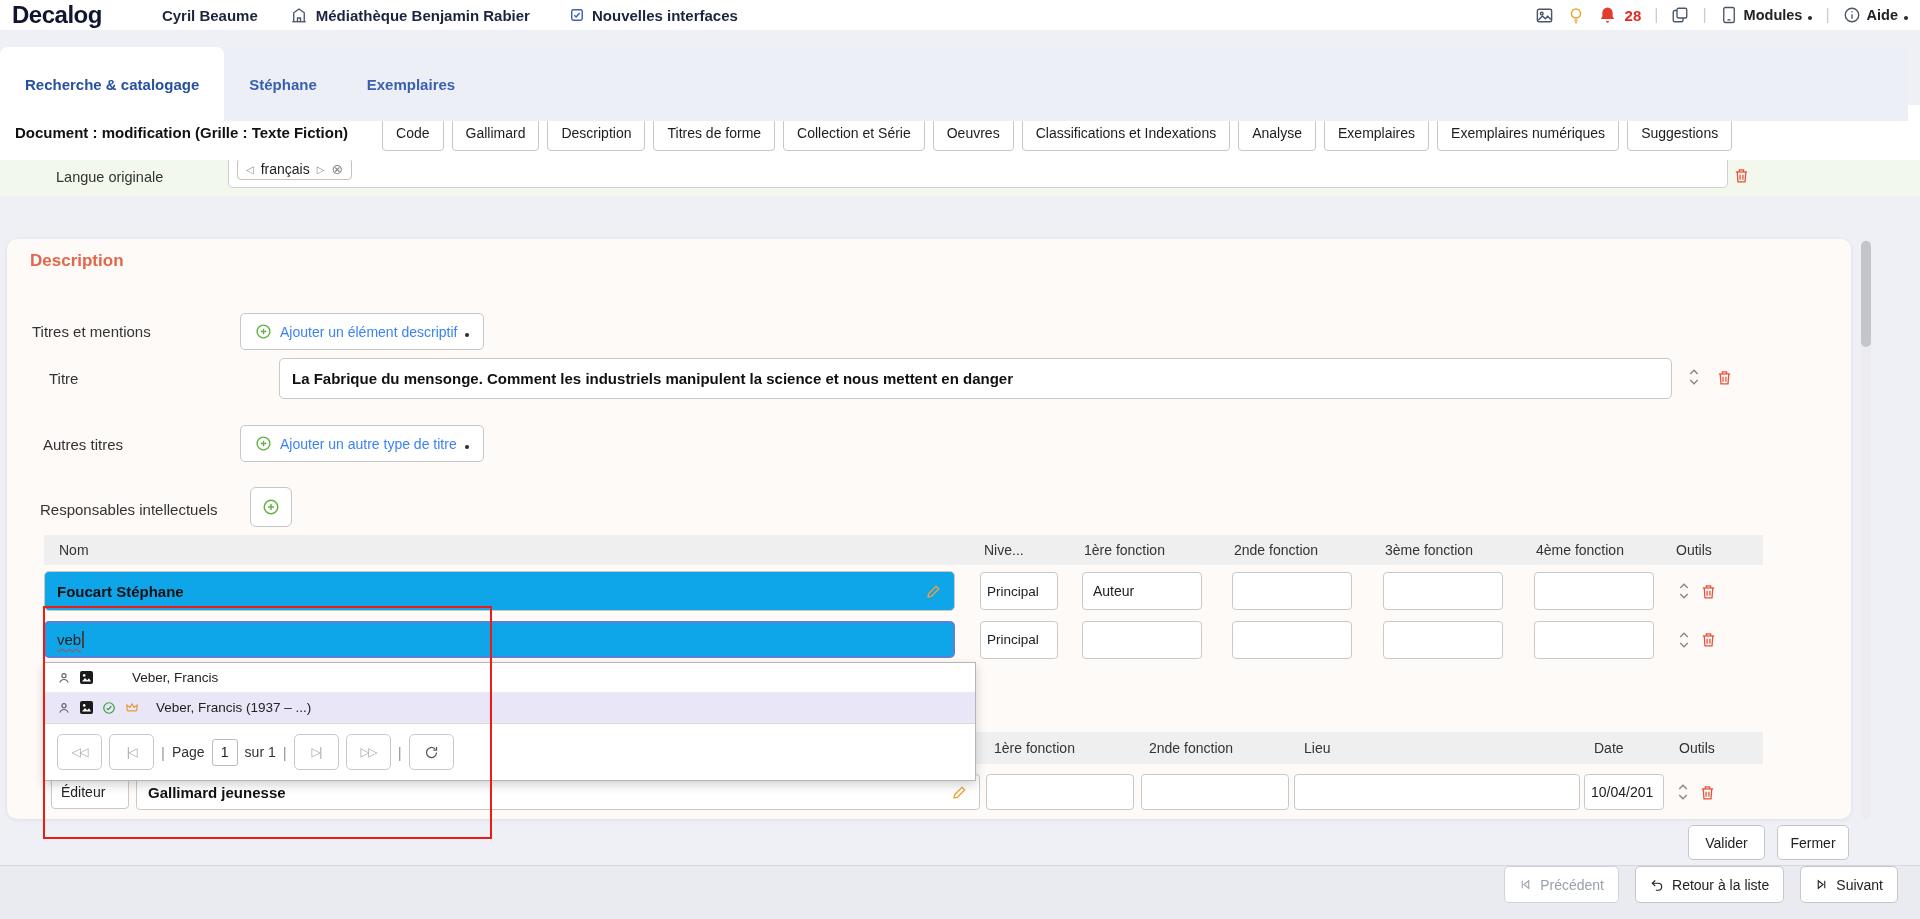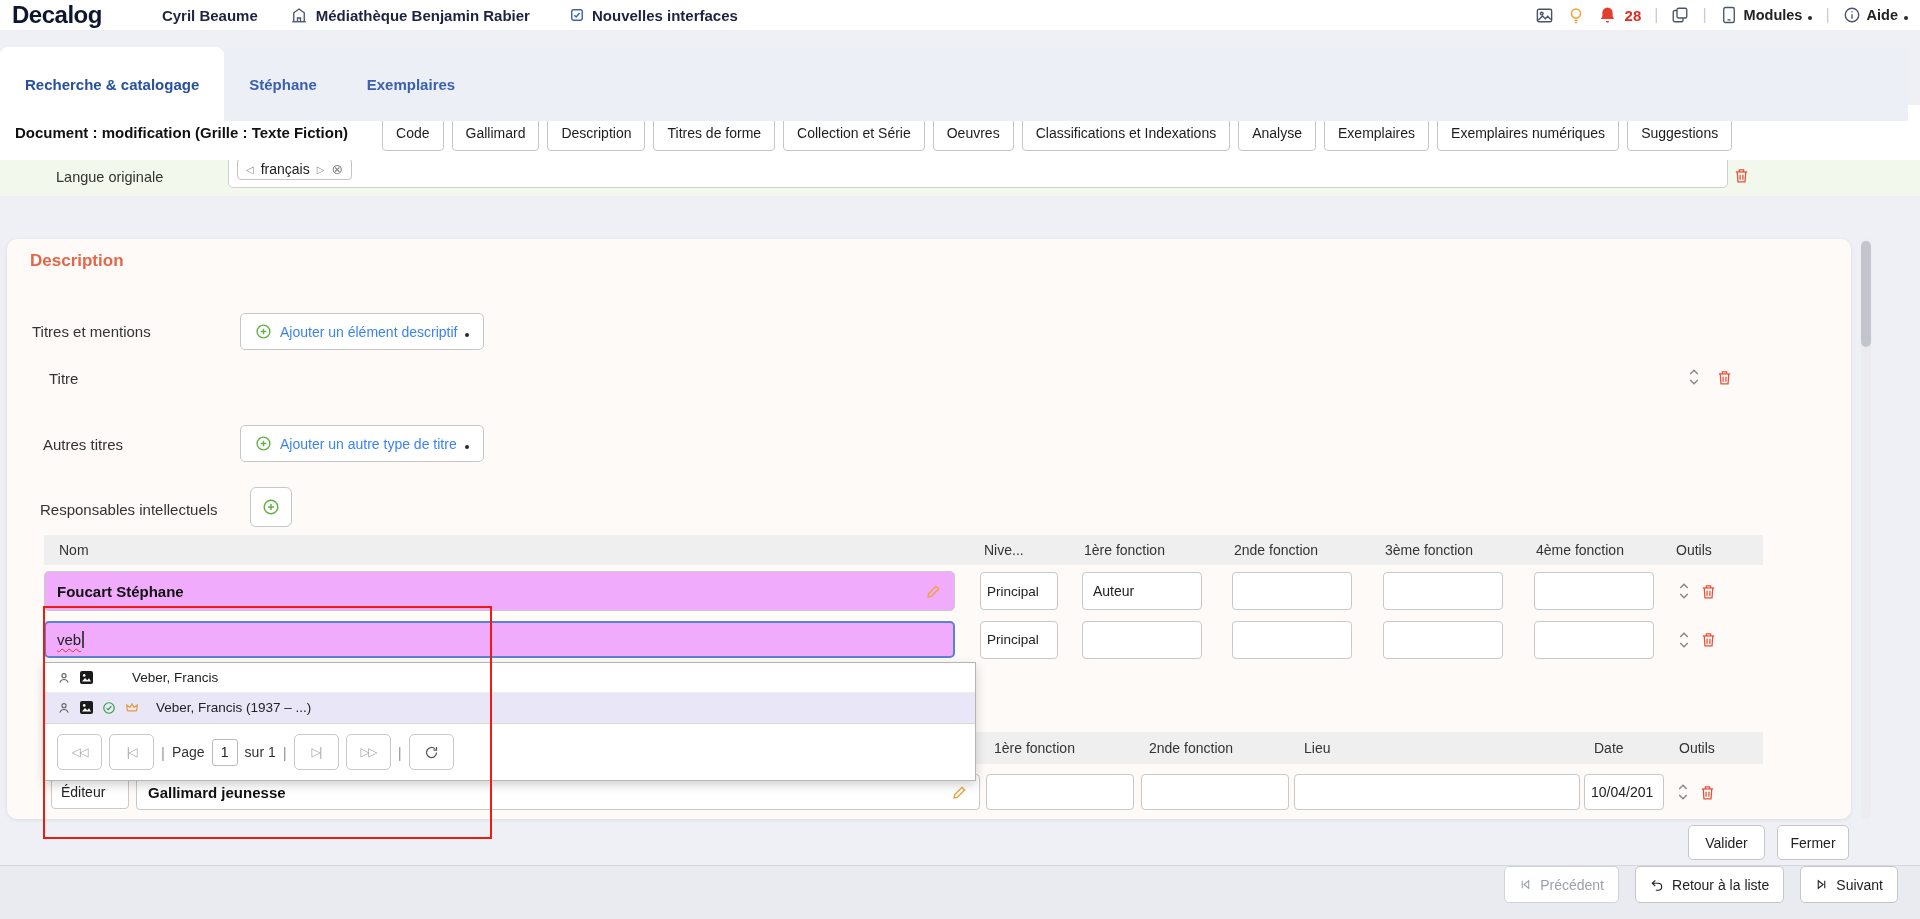--- a/index.html
+++ b/index.html
@@ -49,21 +49,21 @@
   .icon-abs { position:absolute; cursor:pointer; }
 
   
   .t1 { position:absolute; left:37px; top:296px; width:1719px; }
   .t1-header, .t1-row { display:grid; grid-template-columns:932px 100px 150px 151px 151px 140px 95px; align-items:center; }
   .t1-header { height:30px; background:#efefef; font-size:14px; color:#333; }
   .t1-header > div { padding-left:8px; white-space:nowrap; overflow:hidden; }
   .t1-header > div:first-child { padding-left:15px; }
   .row1 { height:52px; } .row2 { height:45px; }
   .cell { display:flex; align-items:center; height:100%; }
-  .name-box { width:911px; height:40px; border:1px solid #c9c9c9; border-radius:5px; background:#f0abfc; display:flex; align-items:center; padding:0 12px; font-weight:700; font-size:15px; color:#111; }
+  .name-box { width:911px; height:40px; border:1px solid #c9c9c9; border-radius:5px; background:#0ea5e9; display:flex; align-items:center; padding:0 12px; font-weight:700; font-size:15px; color:#111; }
   .name-box .pencil { margin-left:auto; }
   .name-box.focused { height:37px; border:2px solid #5b80d8; font-weight:400; padding:0 11px; }
   .typed { font-size:15px; color:#222; text-decoration:underline wavy #e03131 1px; text-underline-offset:3px; }
   .caret-bar { display:inline-block; width:1.5px; height:17px; background:#444; margin-left:1px; }
   .niv-box { width:78px; height:38px; margin-left:4px; border:1px solid #c9c9c9; border-radius:4px; background:#fff; display:flex; align-items:center; padding:0 6px; font-size:13.5px; color:#222; }
   .fn-input { width:120px; height:38px; margin-left:6px; border:1px solid #c9c9c9; border-radius:4px; background:#fff; display:flex; align-items:center; padding:0 10px; font-size:14px; color:#222; }
   .outils { padding-left:10px; gap:10px; }
 
   
   .dropdown { position:absolute; left:37px; top:423px; width:932px; background:#fff; border:1px solid #b5b5b5; box-shadow:0 4px 10px rgba(0,0,0,.18); z-index:30; }
@@ -235,20 +235,23 @@
         <svg viewBox="0 0 24 24" width="17" height="17" fill="none" stroke="#63b043" stroke-width="2">
           <circle cx="12" cy="12" r="9"></circle>
           <path d="M12 8v8M8 12h8"></path>
         </svg>
       </span>
     <span>Ajouter un élément descriptif</span>
     <span class="dot"></span>
   </button>
 
   <div class="form-label" style="left:42px; top:131px;">Titre</div>
+  <div class="titre-input">
+    <span>La Fabrique du mensonge. Comment les industriels manipulent la science et nous mettent en danger</span>
+  </div>
   <span class="icon-abs" style="left:1681px; top:127px;">
       <svg viewBox="0 0 16 24" width="12" height="22" fill="none" stroke="#8a8a8a" stroke-width="2">
         <path d="M3 8l5-5 5 5"></path>
         <path d="M3 16l5 5 5-5"></path>
       </svg>
     </span>
   <span class="icon-abs" style="left:1709px; top:130px;">
       <svg viewBox="0 0 24 24" width="17" height="17" fill="none" stroke="#e8503a" stroke-width="1.8">
         <path d="M4 7h16"></path>
         <path d="M9 7V4h6v3"></path>

